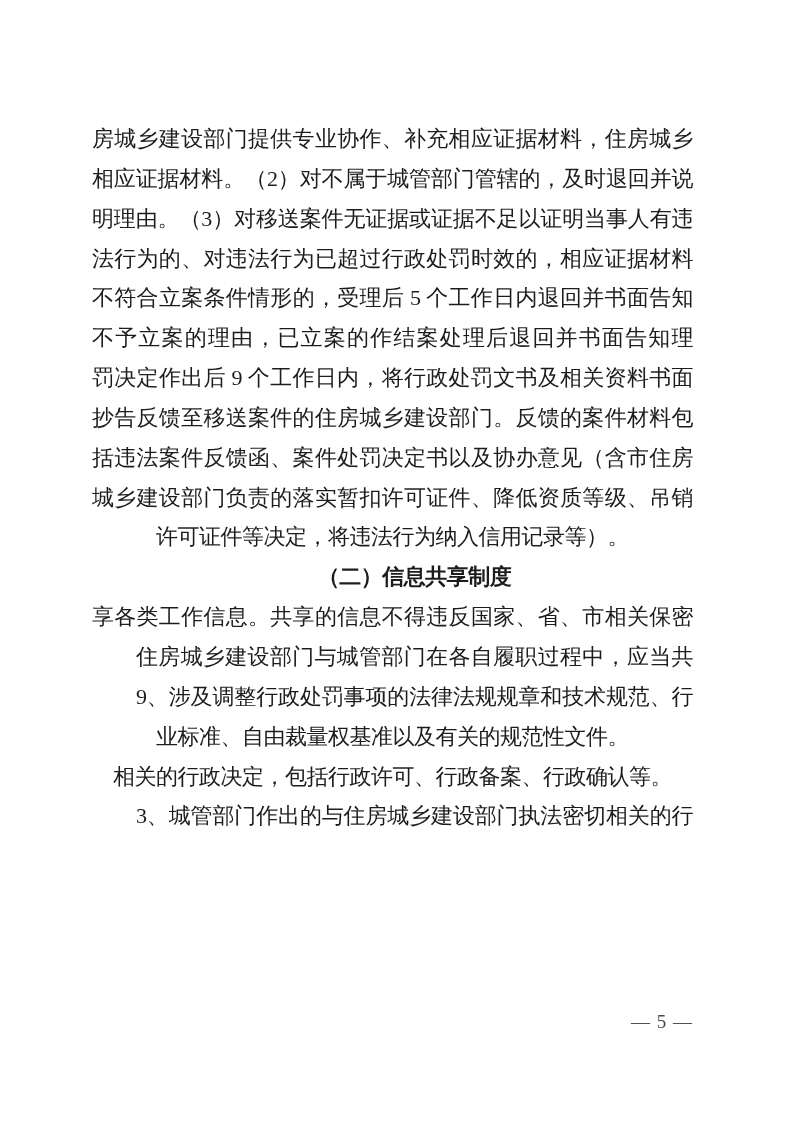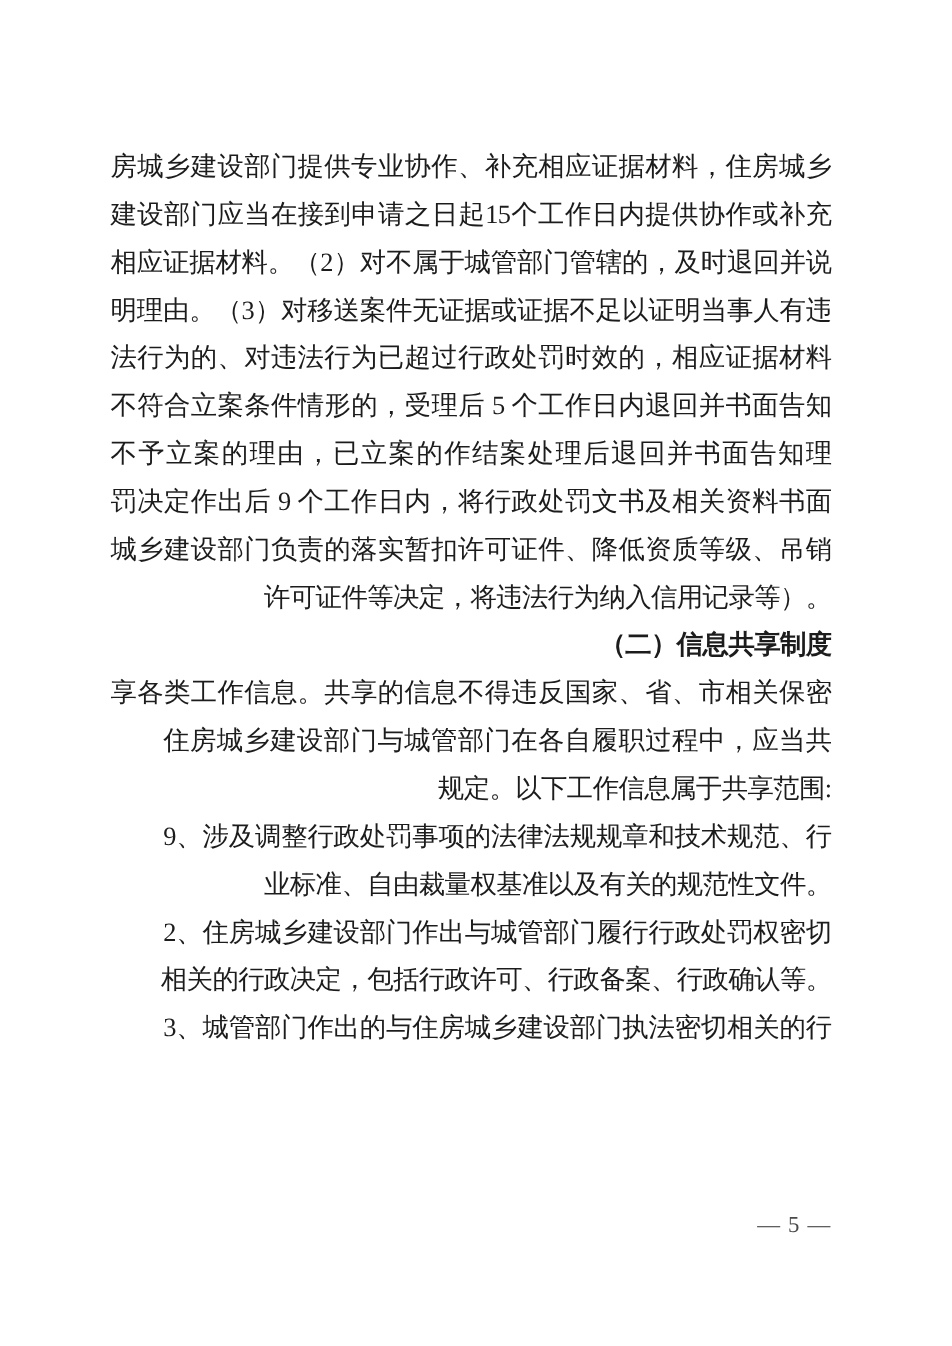--- a/index.html
+++ b/index.html
@@ -32,59 +32,58 @@
   .line.justify {
     text-align: justify;
     text-align-last: justify;
   }
   .line.justify-indent {
     padding-left: 44px;
     text-align: justify;
     text-align-last: justify;
   }
   .line.end {
-    text-align: right;
+    text-align: center;
     white-space: nowrap;
   }
   .line.heading {
     padding-left: 44px;
     font-weight: bold;
-    text-align: right;
+    text-align: center;
     white-space: nowrap;
   }
   .page-number {
     position: absolute;
     top: 1008px;
     right: 100px;
     font-size: 19px;
     line-height: 28px;
     color: #4a4a4a;
     letter-spacing: 1px;
     font-family: "Liberation Serif", "DejaVu Serif", serif;
   }
 </style>
 </head>
 <body>
 
 <div class="page">
   <div class="text-block">
       <div class="line justify">房城乡建设部门提供专业协作、补充相应证据材料，住房城乡</div>
-      <div class="line justify">建设部门应当在接到申请之日起15个工作日内提供协作或补充</div>
       <div class="line justify">相应证据材料。（2）对不属于城管部门管辖的，及时退回并说</div>
       <div class="line justify">明理由。（3）对移送案件无证据或证据不足以证明当事人有违</div>
       <div class="line justify">法行为的、对违法行为已超过行政处罚时效的，相应证据材料</div>
       <div class="line justify">不符合立案条件情形的，受理后 5 个工作日内退回并书面告知</div>
       <div class="line justify">不予立案的理由，已立案的作结案处理后退回并书面告知理由。</div>
       <div class="line justify">罚决定作出后 9 个工作日内，将行政处罚文书及相关资料书面</div>
+      <div class="line justify">抄告反馈至移送案件的住房城乡建设部门。反馈的案件材料包</div>
+      <div class="line justify">括违法案件反馈函、案件处罚决定书以及协办意见（含市住房</div>
       <div class="line justify">城乡建设部门负责的落实暂扣许可证件、降低资质等级、吊销</div>
       <div class="line end">许可证件等决定，将违法行为纳入信用记录等）。</div>
       <div class="line heading">（二）信息共享制度</div>
       <div class="line justify">享各类工作信息。共享的信息不得违反国家、省、市相关保密</div>
       <div class="line justify-indent">住房城乡建设部门与城管部门在各自履职过程中，应当共</div>
-      <div class="line end">规定。以下工作信息属于共享范围:</div>
       <div class="line justify-indent">9、涉及调整行政处罚事项的法律法规规章和技术规范、行</div>
       <div class="line end">业标准、自由裁量权基准以及有关的规范性文件。</div>
-      <div class="line justify-indent">2、住房城乡建设部门作出与城管部门履行行政处罚权密切</div>
       <div class="line end">相关的行政决定，包括行政许可、行政备案、行政确认等。</div>
       <div class="line justify-indent">3、城管部门作出的与住房城乡建设部门执法密切相关的行</div>
     </div>
   <div class="page-number">— 5 —</div>
 </div>
 
 </body></html>

